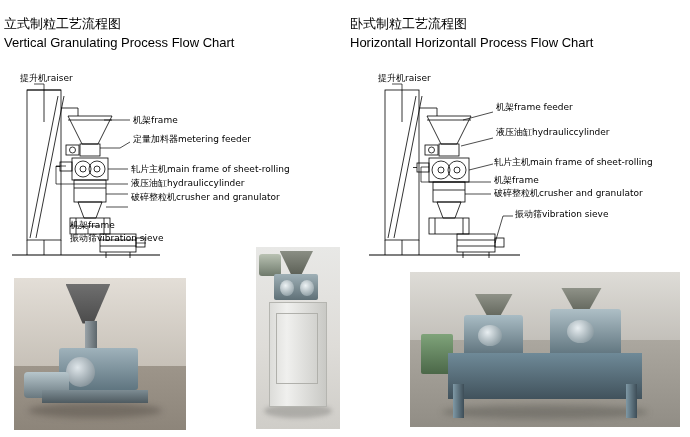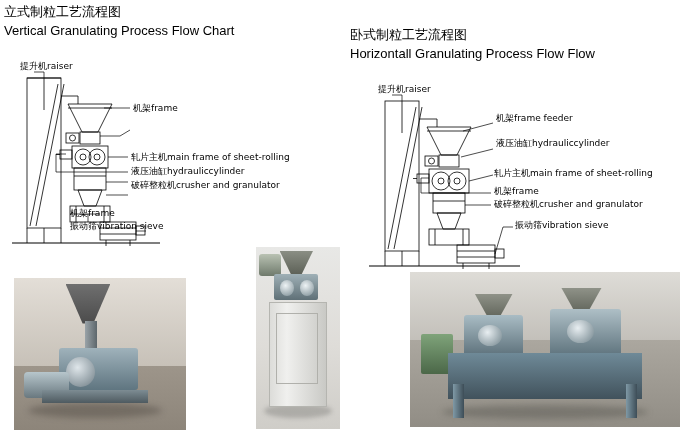--- a/index.html
+++ b/index.html
@@ -4,23 +4,23 @@
 <style>
   html,body{margin:0;padding:0;}
   body{
     width:690px;height:437px;
     background:#ffffff;
     font-family:"Liberation Sans", sans-serif;
     position:relative;
     overflow:hidden;
     color:#000;
   }
-  .panel{position:absolute;top:0;height:355px;width:345px;}
+  .panel{position:absolute;top:12px;height:355px;width:345px;}
   .panel.left{left:0;}
-  .panel.right{left:345px;margin-top:23px;}
+  .panel.right{left:345px;}
 
   .title-cn{
     position:absolute;font-size:13px;line-height:15px;
     font-family:"DejaVu Sans", sans-serif;
     white-space:nowrap;
   }
   .title-en{
     position:absolute;font-size:13px;line-height:15px;
     white-space:nowrap;
   }
@@ -196,31 +196,32 @@
       <line x1="106" y1="182" x2="128" y2="182"></line>
       <line x1="106" y1="195" x2="128" y2="195"></line>
       <line x1="88" y1="214" x2="88" y2="222"></line>
       <line x1="70" y1="214" x2="100" y2="214"></line>
       <line x1="136" y1="231" x2="146" y2="231"></line>
     </g>
   </svg>
 
   <div class="lbl" style="left:20px;top:61px;">提升机raiser</div>
   <div class="lbl" style="left:133px;top:103px;">机架frame</div>
+  <div class="lbl" style="left:133px;top:122px;">定量加料器metering feeder</div>
   <div class="lbl" style="left:131px;top:152px;">轧片主机main frame of sheet-rolling</div>
   <div class="lbl" style="left:131px;top:166px;">液压油缸hydrauliccylinder</div>
   <div class="lbl" style="left:131px;top:180px;">破碎整粒机crusher and granulator</div>
   <div class="lbl" style="left:70px;top:208px;">机架frame</div>
   <div class="lbl" style="left:70px;top:221px;">振动筛vibration sieve</div>
 </div>
 
 <div class="panel right">
 
   <div class="title-cn" style="left:5px;top:4px;">卧式制粒工艺流程图</div>
-  <div class="title-en" style="left:5px;top:23px;">Horizontall Granulating Process Flow Flow</div>
+  <div class="title-en" style="left:5px;top:23px;">Horizontall Horizontall Process Flow Chart</div>
 
   <svg class="diagram" width="345" height="260">
     <g fill="none" stroke="#000" stroke-width="0.8">
 
       <rect x="40" y="78" width="34" height="150"></rect>
       <line x1="57" y1="78" x2="57" y2="110"></line>
       <line x1="43" y1="226" x2="71" y2="84"></line>
       <line x1="49" y1="226" x2="77" y2="84"></line>
       <path d="M74 96 L92 96 L92 104"></path>
       <line x1="24" y1="243" x2="175" y2="243" stroke-width="1.1"></line>

